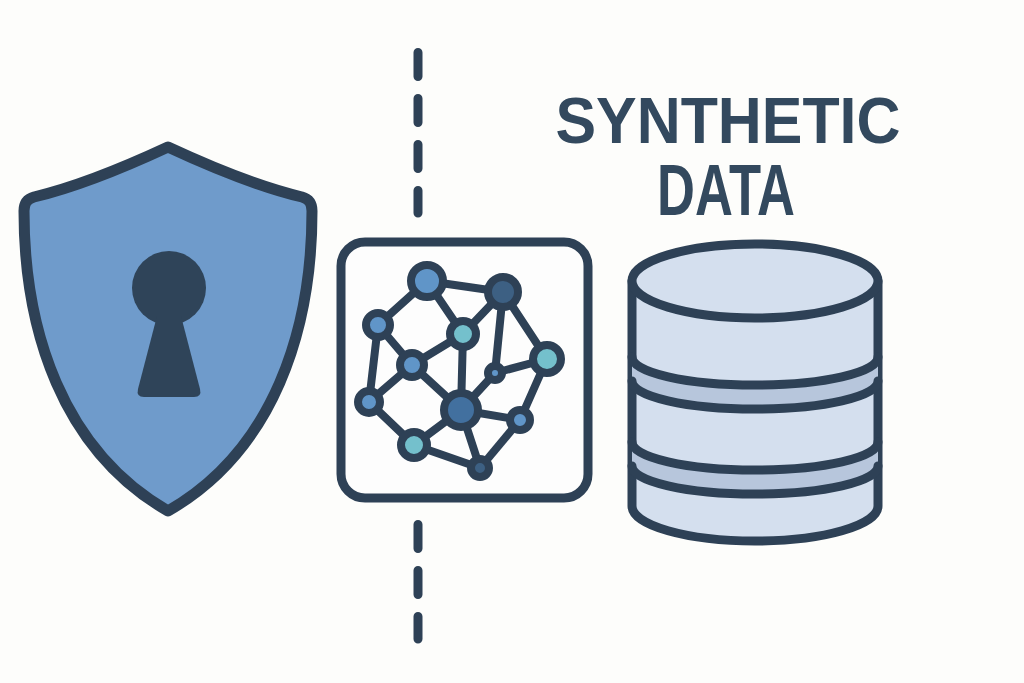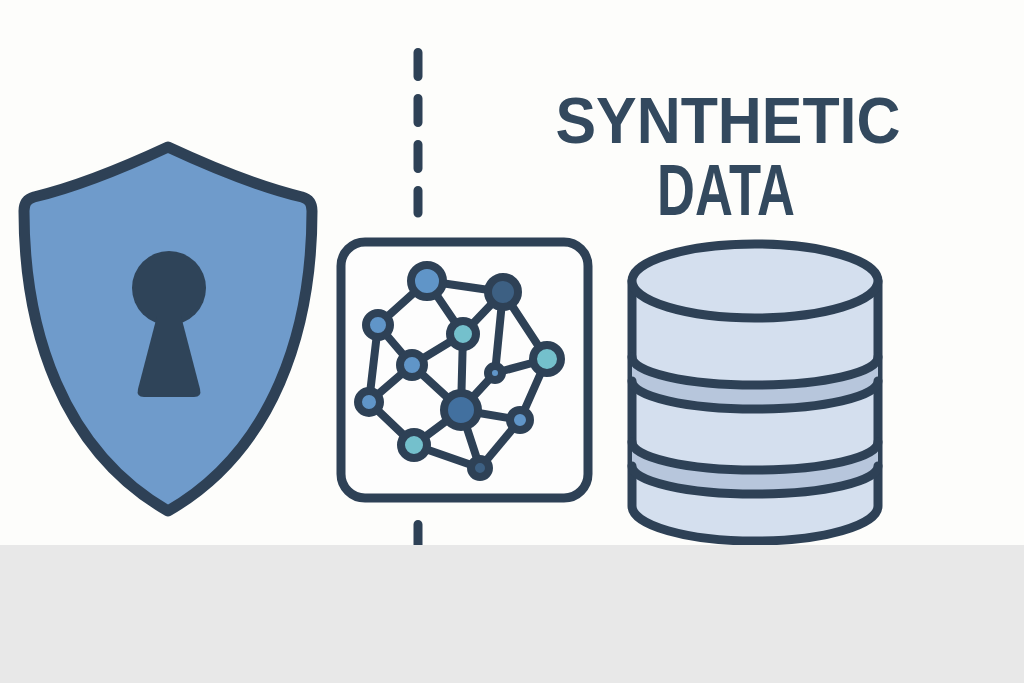--- a/index.html
+++ b/index.html
@@ -1,18 +1,18 @@
 <!DOCTYPE html>
 <html style="--bg: #fdfdfb; --outline: #2e4156; --shield_fill: #6f9bcb; --keyhole: #2f4459; --box_fill: #fdfdfd; --node_blue: #6095c8; --node_teal: #74c0cc; --node_dark: #3d6083; --node_steel: #42709f; --db_fill: #d4dfee; --db_band: #b7c6dc; --text: #33495e;"><head>
 <meta charset="utf-8">
 <style>
   html,body{margin:0;padding:0;}
   body{background:#e8e8e8;font-family:"Liberation Sans",sans-serif;}
   .canvas{
-    position:relative;width:1024px;height:545px;overflow:hidden;
+    position:relative;width:1024px;height:683px;overflow:hidden;
     background:var(--bg,#fdfdfb);
   }
   .layer{position:absolute;inset:0;width:1024px;height:683px;display:block;}
   
   .shield-body{fill:var(--shield_fill);stroke:var(--outline);stroke-width:11;stroke-linejoin:round;}
   .keyhole{fill:var(--keyhole);}
   .dash-line{stroke:var(--outline);stroke-width:9;stroke-linecap:round;stroke-dasharray:24 22;fill:none;}
   .net-box{fill:var(--box_fill);stroke:var(--outline);stroke-width:9;}
   .edge{stroke:var(--outline);stroke-width:8;stroke-linecap:round;}
   .node{stroke:var(--outline);stroke-width:8;}

